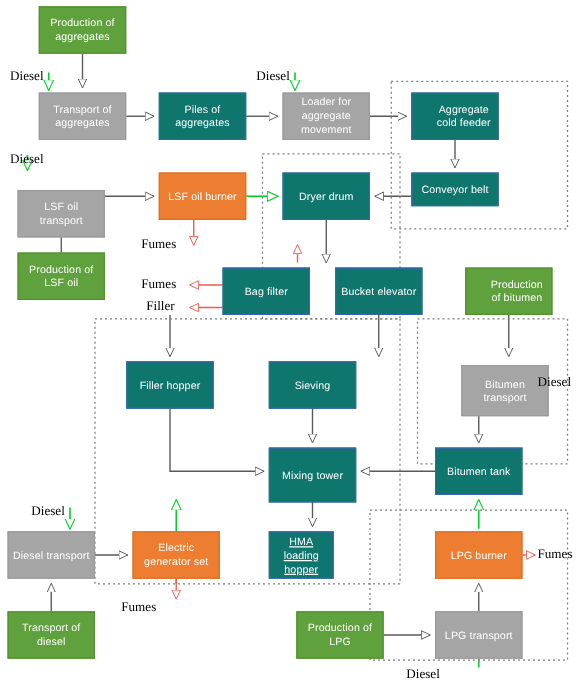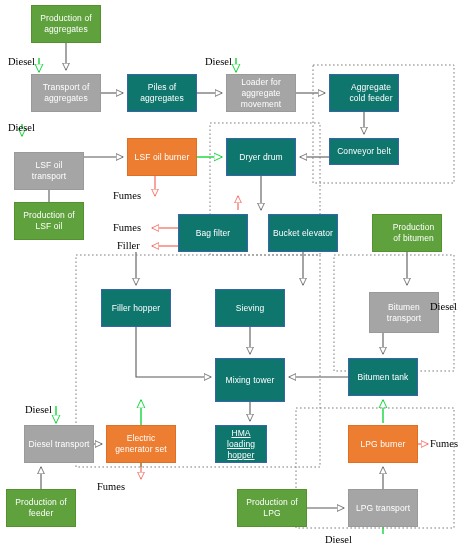--- a/index.html
+++ b/index.html
@@ -113,21 +113,21 @@
   <div id="nodes">
       <div class="node n-green" style="left: 31px; top: 5px; width: 70px; height: 38px;">
         <span>Production of aggregates</span>
       </div>
       <div class="node n-gray" style="left: 31px; top: 74px; width: 70px; height: 38px;">
         <span>Transport of aggregates</span>
       </div>
       <div class="node n-blue" style="left: 127px; top: 74px; width: 70px; height: 38px;">
         <span>Piles of aggregates</span>
       </div>
-      <div class="node n-gray" style="left: 226px; top: 74px; width: 70px; height: 38px;">
+      <div class="node n-gray" style="left: 226px; top: 74px; width: 70px; height: 38px; align-items: flex-end;">
         <span>Loader for aggregate movement</span>
       </div>
       <div class="node n-blue" style="left: 329px; top: 74px; width: 70px; height: 38px; padding-left: 16px;">
         <span>Aggregate cold feeder</span>
       </div>
       <div class="node n-blue" style="left: 329px; top: 138px; width: 70px; height: 27px;">
         <span>Conveyor belt</span>
       </div>
       <div class="node n-gray" style="left: 14px; top: 152px; width: 70px; height: 38px;">
         <span>LSF oil transport</span>
@@ -158,34 +158,34 @@
       </div>
       <div class="node n-gray" style="left: 348px; top: 292px; width: 70px; height: 41px; margin-left: 21px;">
         <span>Bitumen transport</span>
       </div>
       <div class="node n-blue" style="left: 215px; top: 358px; width: 70px; height: 44px;">
         <span>Mixing tower</span>
       </div>
       <div class="node n-blue" style="left: 348px; top: 358px; width: 70px; height: 38px;">
         <span>Bitumen tank</span>
       </div>
-      <div class="node n-gray" style="left: 6px; top: 425px; width: 70px; height: 38px; margin-left: 18px;">
+      <div class="node n-gray" style="left: 6px; top: 425px; width: 70px; height: 38px;">
         <span>Diesel transport</span>
       </div>
       <div class="node n-orange" style="left: 106px; top: 425px; width: 70px; height: 38px;">
         <span>Electric generator set</span>
       </div>
       <div class="node n-blue" style="left: 215px; top: 425px; width: 52px; height: 38px; text-decoration: underline;">
         <span>HMA loading hopper</span>
       </div>
       <div class="node n-orange" style="left: 348px; top: 425px; width: 70px; height: 38px;">
         <span>LPG burner</span>
       </div>
       <div class="node n-green" style="left: 6px; top: 489px; width: 70px; height: 38px;">
-        <span>Production of feeder</span>
+        <span>Transport of diesel</span>
       </div>
       <div class="node n-green" style="left: 237px; top: 489px; width: 70px; height: 38px;">
         <span>Production of LPG</span>
       </div>
       <div class="node n-gray" style="left: 348px; top: 489px; width: 70px; height: 38px;">
         <span>LPG transport</span>
       </div>
     </div>
   <div id="iolabels">
       <div class="iolabel" style="left: 8px; top: 56px;">Diesel</div>

